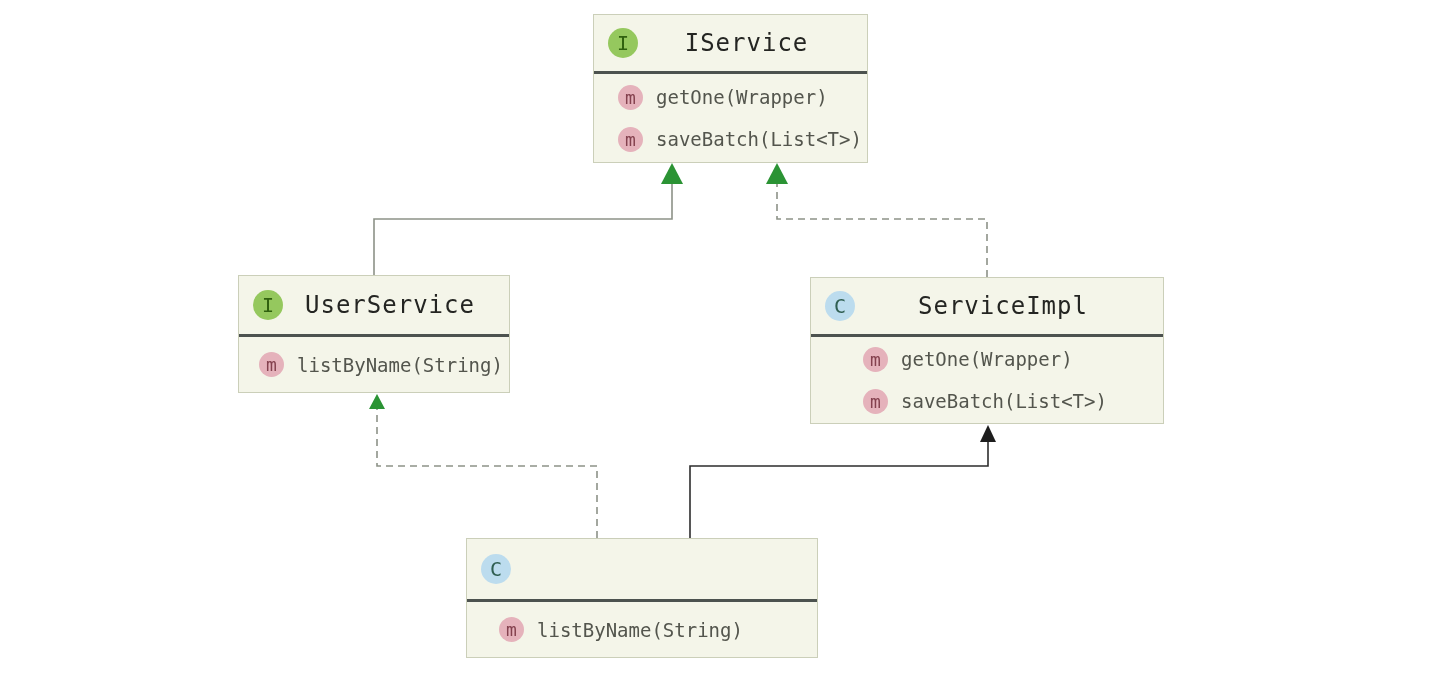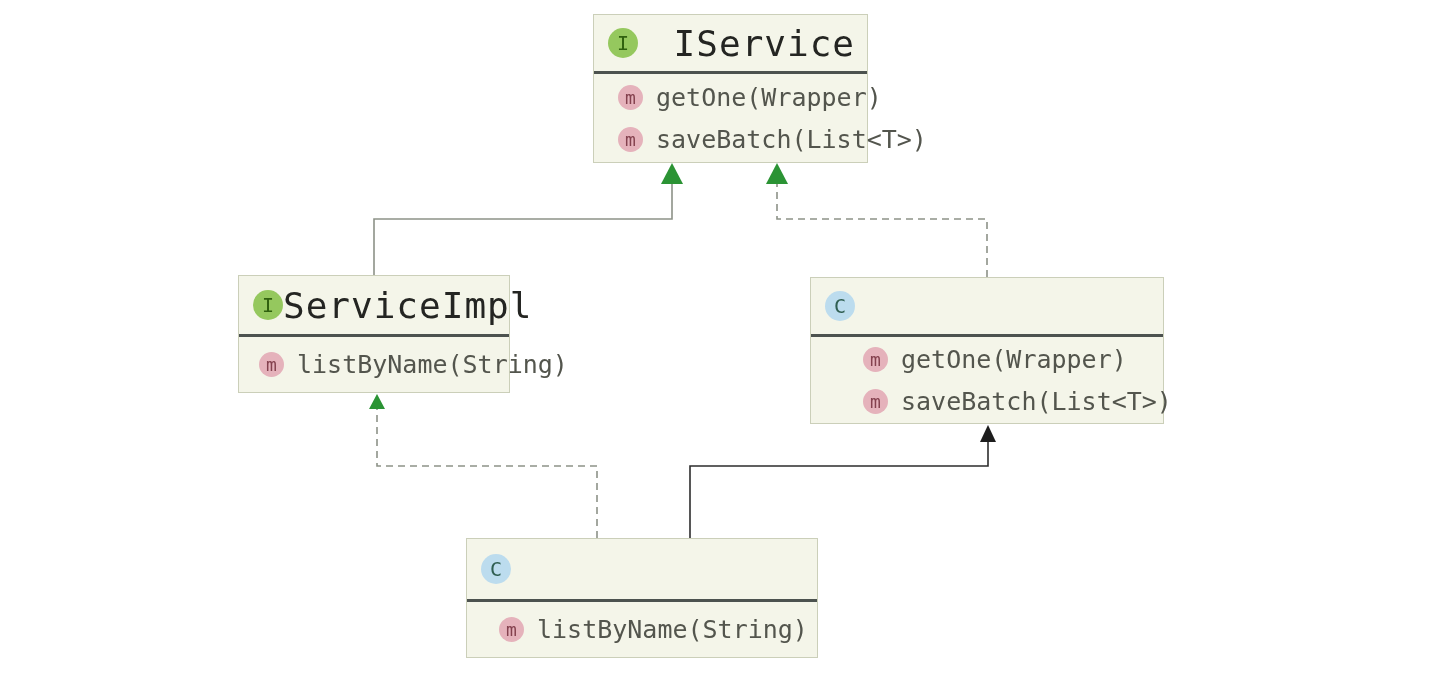--- a/index.html
+++ b/index.html
@@ -30,22 +30,22 @@
     display: flex;
     flex-direction: column;
   }
   .uml-title {
     display: flex;
     align-items: center;
     padding: 0 12px 0 14px;
   }
   .title-label {
     flex: 1;
-    text-align: right;
-    font-size: 36px;
+    text-align: center;
+    font-size: 24px;
     letter-spacing: 1px;
     color: #242522;
     white-space: nowrap;
   }
   .badge {
     border-radius: 50%;
     display: flex;
     align-items: center;
     justify-content: center;
     flex: 0 0 auto;
@@ -85,21 +85,21 @@
     justify-content: center;
   }
   .uml-method {
     display: flex;
     align-items: center;
     gap: 13px;
     height: 42px;
     flex: 0 0 auto;
   }
   .method-label {
-    font-size: 25px;
+    font-size: 19px;
     color: #53554d;
     white-space: nowrap;
   }
 </style>
 </head>
 <body>
 
 <div id="canvas">
 
   <svg id="connectors" width="1455" height="686" viewBox="0 0 1455 686">
@@ -139,34 +139,35 @@
       <div class="uml-method">
         <span class="badge badge-method badge-m">m</span>
         <span class="method-label">saveBatch(List&lt;T&gt;)</span>
       </div>
     </div>
   </div>
 
   <div class="uml-box" style="left:238px; top:275px; width:272px; height:118px;">
     <div class="uml-title" style="height:58px;">
       <span class="badge badge-title badge-interface">I</span>
-      <span class="title-label">ServiceImpl</span>
+      <span class="title-label">UserService</span>
     </div>
     <div class="uml-sep"></div>
     <div class="uml-methods" style="padding-left:20px;">
       <div class="uml-method">
         <span class="badge badge-method badge-m">m</span>
         <span class="method-label">listByName(String)</span>
       </div>
     </div>
   </div>
 
   <div class="uml-box" style="left:810px; top:277px; width:354px; height:147px;">
     <div class="uml-title" style="height:56px;">
       <span class="badge badge-title badge-class">C</span>
+      <span class="title-label">ServiceImpl</span>
     </div>
     <div class="uml-sep"></div>
     <div class="uml-methods" style="padding-left:52px;">
       <div class="uml-method">
         <span class="badge badge-method badge-m">m</span>
         <span class="method-label">getOne(Wrapper)</span>
       </div>
       <div class="uml-method">
         <span class="badge badge-method badge-m">m</span>
         <span class="method-label">saveBatch(List&lt;T&gt;)</span>

